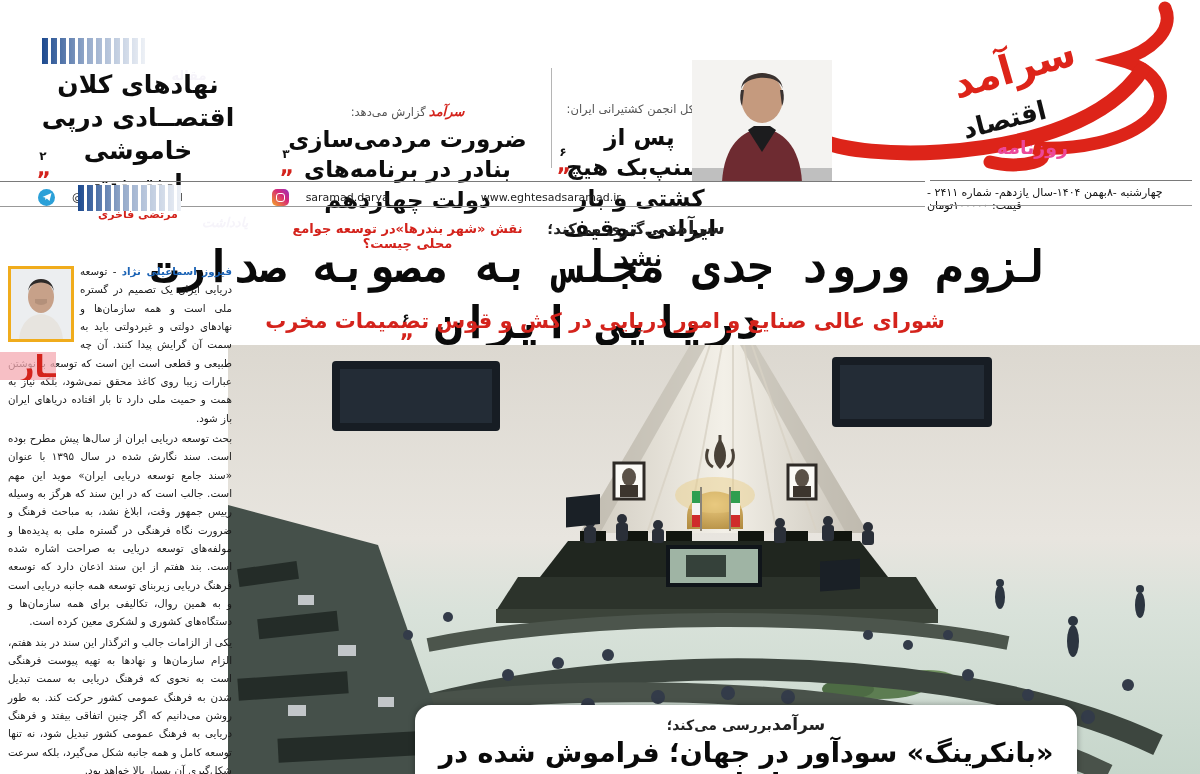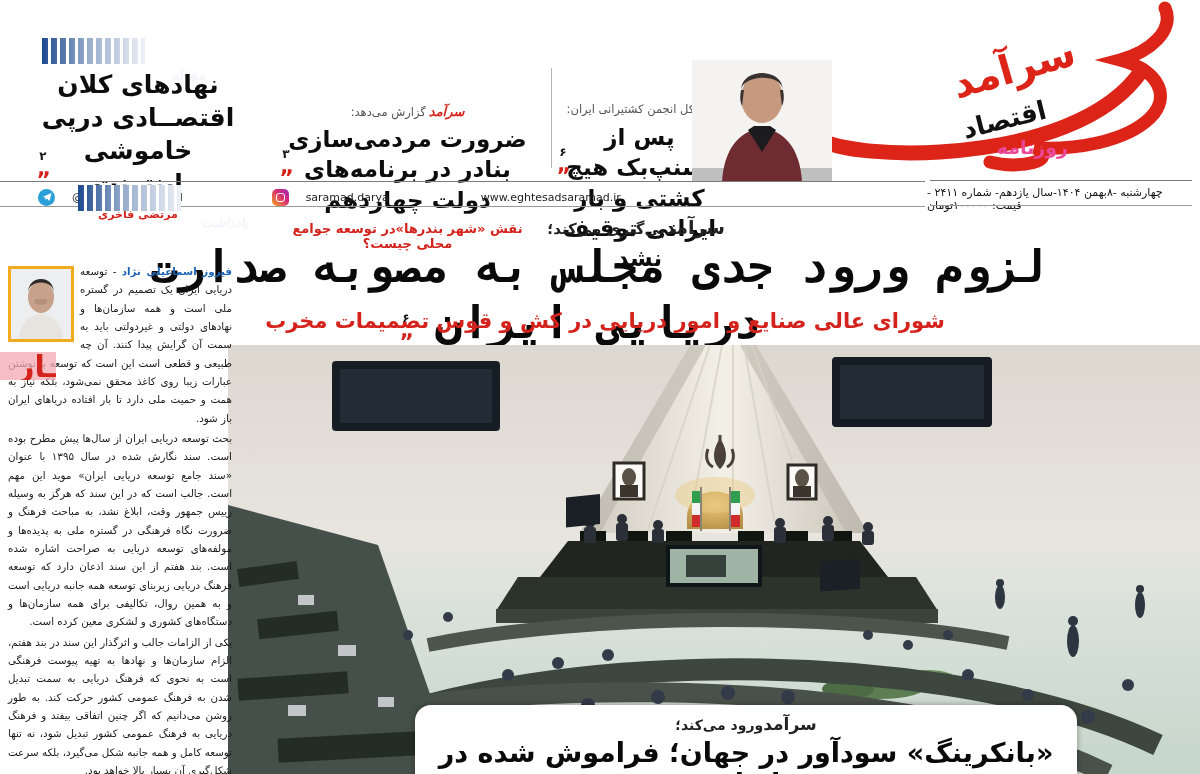--- a/index.html
+++ b/index.html
@@ -366,21 +366,21 @@
     <p>یکی از الزامات جالب و اثرگذار این سند در بند هفتم، الزام سازمان‌ها و نهادها به تهیه پیوست فرهنگی است به نحوی که فرهنگ دریایی به سمت تبدیل شدن به فرهنگ عمومی کشور حرکت کند. به طور روشن می‌دانیم که اگر چنین اتفاقی بیفتد و فرهنگ دریایی به فرهنگ عمومی کشور تبدیل شود، نه تنها توسعه کامل و همه جانبه شکل می‌گیرد، بلکه سرعت شکل‌گیری آن بسیار بالا خواهد بود.</p>
 
   </div>
 
   <div class="watermark">
     <span>ـار</span>
   </div>
 
   <div class="bottom-box">
     <div class="bottom-kicker">
-      <span class="brand">سرآمد</span><span>ورود می‌کند؛</span>
+      <span class="brand">سرآمد</span><span>بررسی می‌کند؛</span>
     </div>
     <div class="bottom-hl">«بانکرینگ» سودآور در جهان؛ فراموش شده در ایران</div>
     <div class="pagemark bottom-pagemark">
       <span class="q">„</span>
     </div>
   </div>
 
 </div>
 
 </body></html>

